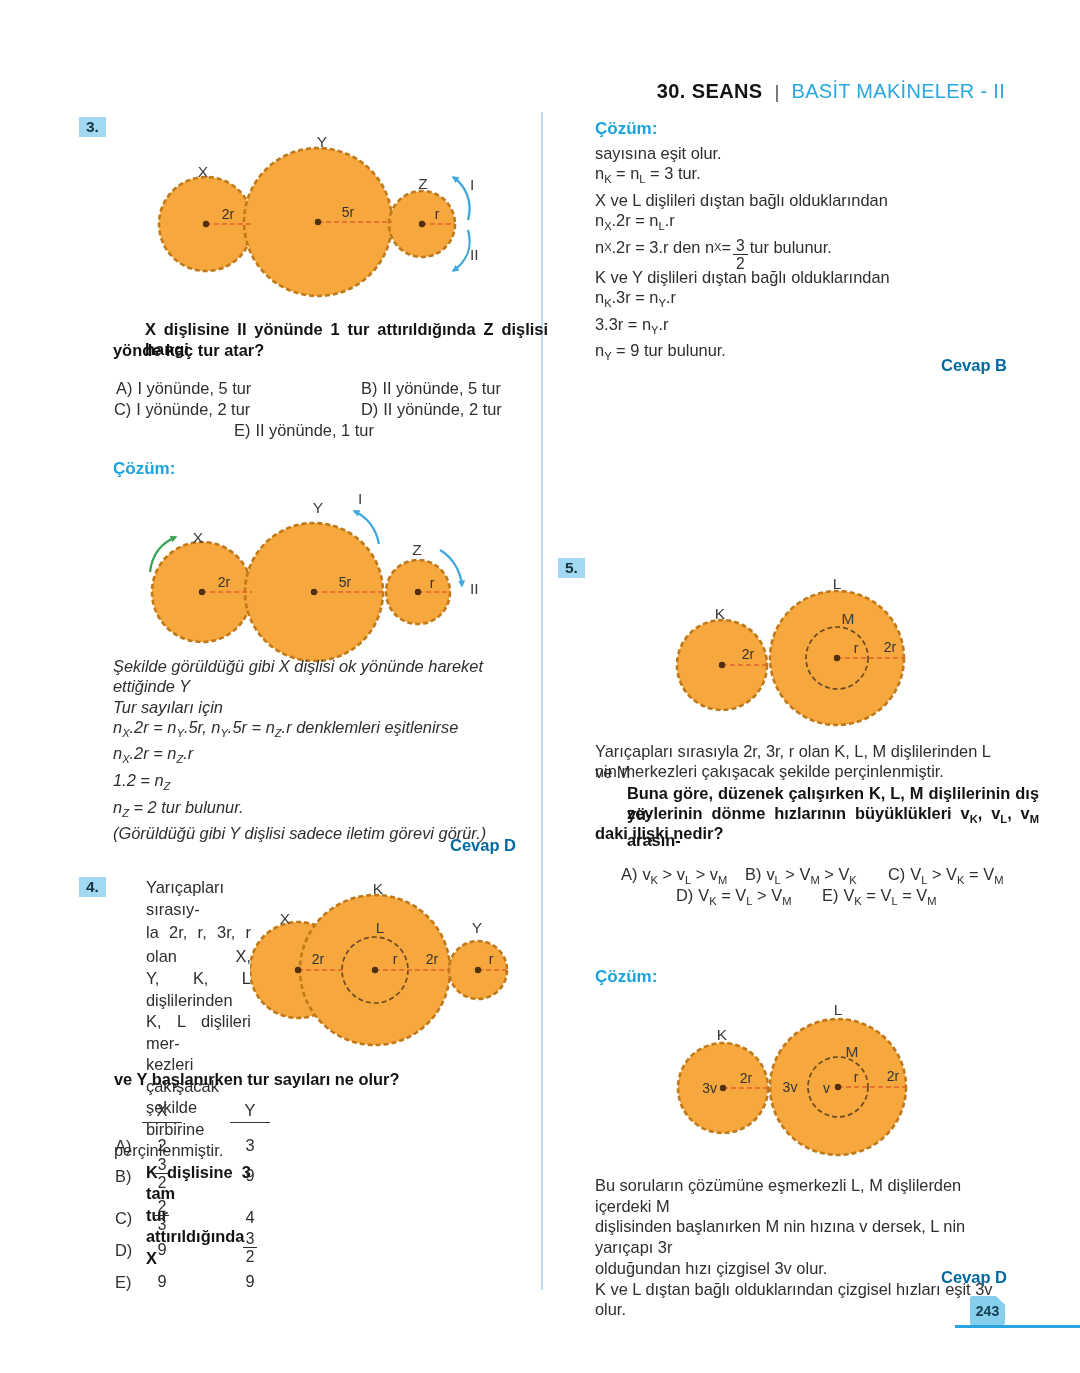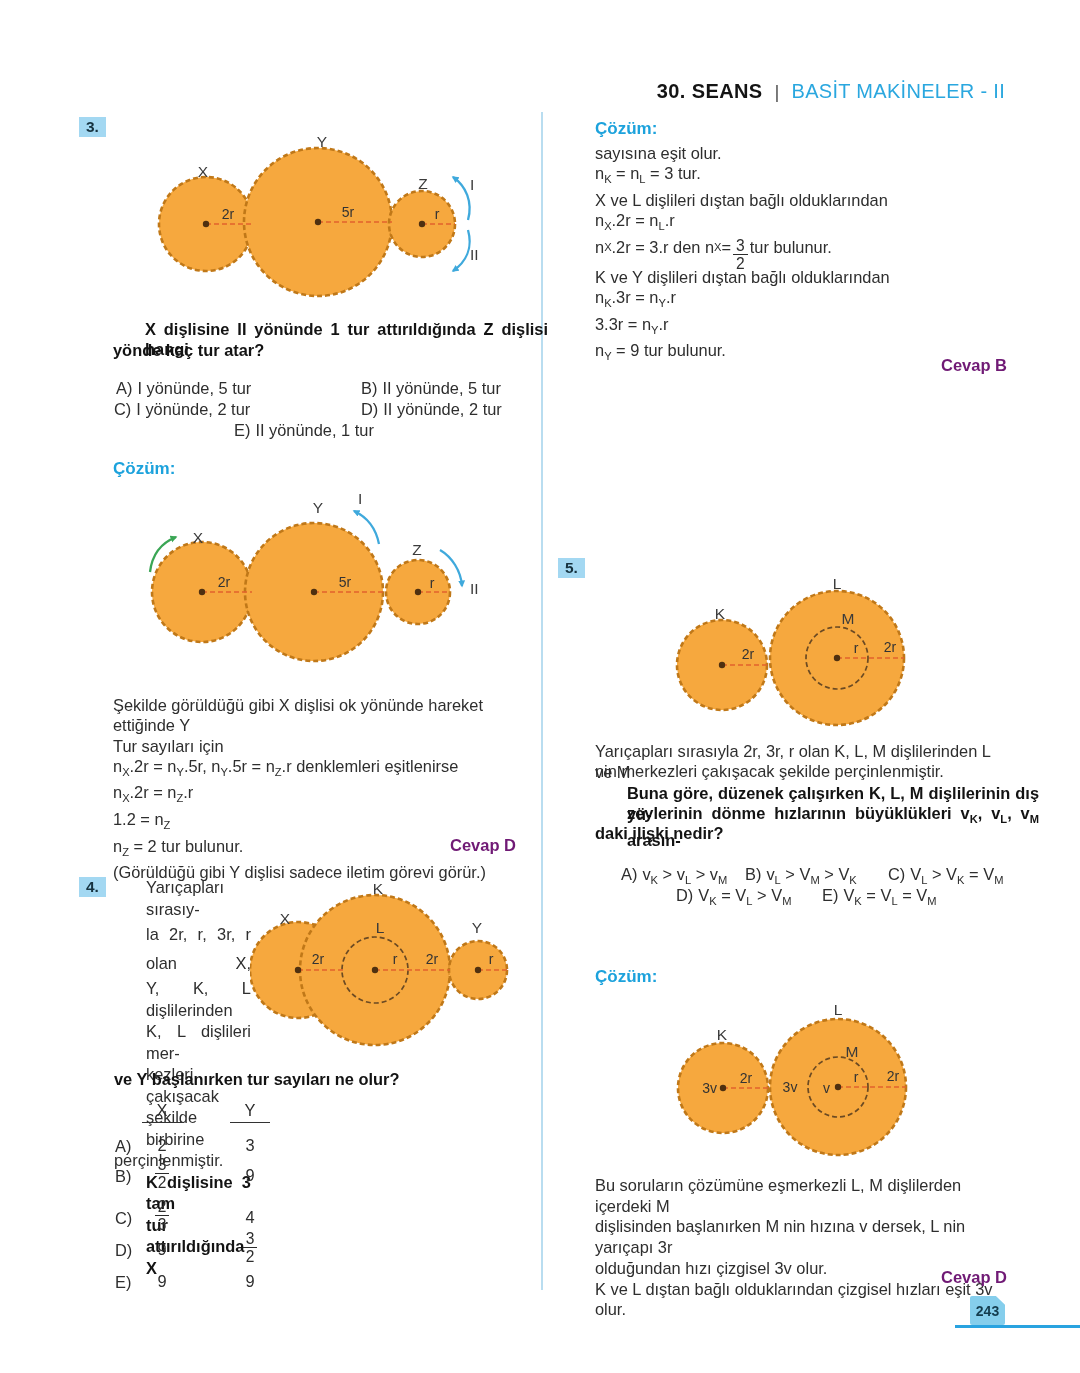--- a/index.html
+++ b/index.html
@@ -10,21 +10,21 @@
           padding:1px 7px;line-height:18px;}
   .hdr{display:flex;align-items:baseline;justify-content:flex-end;gap:12px;white-space:nowrap;}
   .hdr-session{font-size:20px;font-weight:bold;color:#141414;letter-spacing:.4px;}
   .hdr-sep{font-size:19px;color:#555;}
   .hdr-topic{font-size:20px;color:#2aa7df;letter-spacing:.3px;}
   .divider{width:2px;background:#b9ddf0;}
   .cozum{color:#1ca2dc;font-weight:bold;font-size:17px;}
   .line{font-size:16.4px;line-height:20.3px;color:#2e2e2e;}
   .bold{font-weight:bold;color:#131313;}
   .just{text-align:justify;text-align-last:justify;margin-left:32px;}
-  .cevap{font-weight:bold;font-size:16.5px;color:#701a75;text-align:right;}
+  .cevap{font-weight:bold;font-size:16.5px;color:#0369a1;text-align:right;}
   .opt{font-size:16.4px;white-space:nowrap;color:#2e2e2e;line-height:20px;}
   .opt .olabel{margin-right:5px;}
   sub{font-size:.68em;}
   .frac{display:inline-block;vertical-align:middle;text-align:center;line-height:1.1;
         font-size:.95em;margin:0 2px;}
   .frac .fnum{display:block;padding:0 3px;border-bottom:1.5px solid #2b2b2b;}
   .frac .fden{display:block;padding:0 3px;}
   .tcell{font-size:16.4px;text-align:center;width:40px;}
   .thead{font-size:16.4px;text-align:center;width:40px;border-bottom:1.7px solid #333;
          padding-bottom:2px;}
@@ -123,36 +123,36 @@
     <text class="rlabel" x="116" y="101" text-anchor="middle">2r</text>
     <text class="rlabel" x="237" y="101" text-anchor="middle">5r</text>
     <text class="rlabel" x="324" y="102" text-anchor="middle">r</text>
     <path d="M42,86 C44,69 53,57 68,51" fill="none" stroke="#3aa655" stroke-width="2.3" marker-end="url(#ag2)"></path>
     <path d="M271,58 C268,43 259,31 246,25" fill="none" stroke="#3fa9dc" stroke-width="2.3" marker-end="url(#ab2)"></path>
     <path d="M332,64 C344,71 353,85 354,100" fill="none" stroke="#3fa9dc" stroke-width="2.3" marker-end="url(#ab2)"></path>
     <text class="glabel" x="250" y="18">I</text>
     <text class="glabel" x="362" y="108">II</text>
   </svg>
 
-  <div class="abs" style="left:113px;top:695px;width:403px;">
+  <div class="abs" style="left:113px;top:656px;width:403px;font-style:italic;">
     <div class="line">Şekilde görüldüğü gibi X dişlisi ok yönünde hareket ettiğinde Y</div>
     <div class="line">Tur sayıları için</div>
     <div class="line">n<sub>X</sub>.2r = n<sub>Y</sub>.5r, n<sub>Y</sub>.5r = n<sub>Z</sub>.r denklemleri eşitlenirse</div>
     <div class="line">n<sub>X</sub>.2r = n<sub>Z</sub>.r</div>
     <div class="line">1.2 = n<sub>Z</sub></div>
     <div class="line">n<sub>Z</sub> = 2 tur bulunur.</div>
     <div class="line">(Görüldüğü gibi Y dişlisi sadece iletim görevi görür.)</div>
   </div>
   <div class="abs cevap" style="left:113px;top:836px;width:403px;">Cevap D</div>
 
   <div class="abs numbox" style="left:79px;top:877px;">4.</div>
 
   <div class="abs" style="left:114px;top:877px;width:137px;">
     <div class="line just" style="line-height:21.5px;">Yarıçapları  sırasıy-</div>
-    <div class="line just" style="line-height:29px;">la 2r, r, 3r, r olan X,</div>
+    <div class="line just" style="line-height:24px;">la 2r, r, 3r, r olan X,</div>
     <div class="line just" style="line-height:21.5px;">Y, K, L dişlilerinden</div>
     <div class="line just" style="line-height:21.5px;">K, L dişlileri mer-</div>
     <div class="line just" style="line-height:21.5px;">kezleri çakışacak</div>
     <div class="line just" style="line-height:21.5px;">şekilde birbirine</div>
     <div class="line" style="line-height:21.5px;">perçinlenmiştir.</div>
     <div class="line bold just" style="line-height:21.5px;">K dişlisine 3 tam</div>
     <div class="line bold just" style="line-height:21.5px;">tur attırıldığında X</div>
   </div>
 
   <svg class="abs" style="left:250px;top:876px;" width="285" height="190" viewBox="0 0 285 190">

